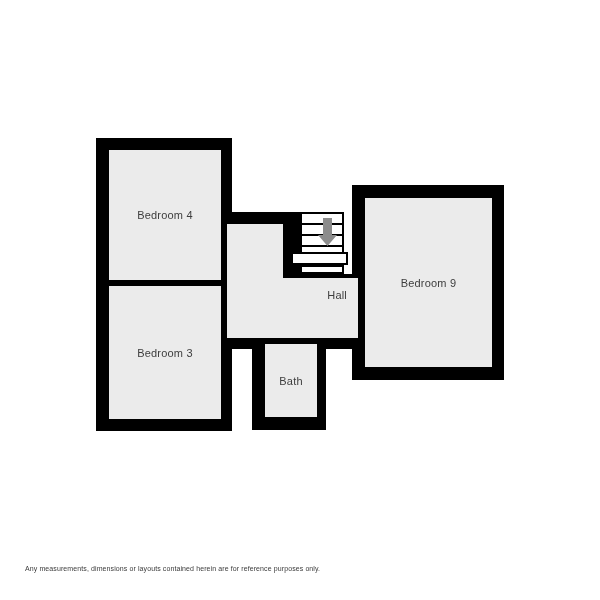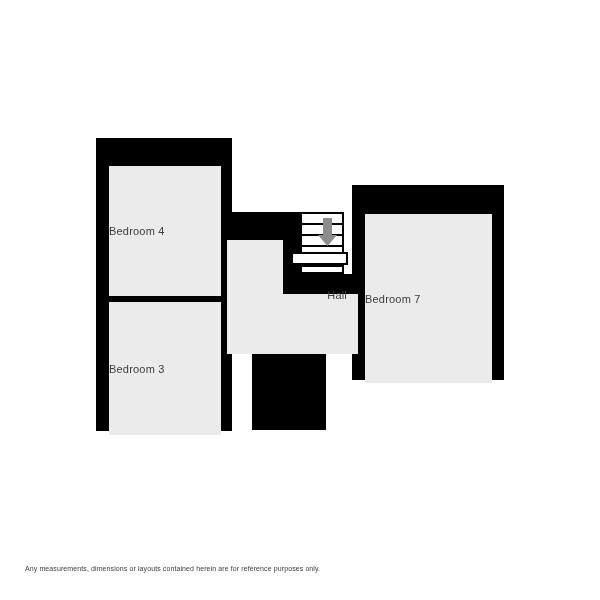--- a/index.html
+++ b/index.html
@@ -11,21 +11,21 @@
     overflow: hidden;
     font-family: "Liberation Sans", "DejaVu Sans", sans-serif;
   }
   .abs { position: absolute; }
   .wall { position: absolute; background: #000000; }
   .room {
     position: absolute;
     background: #ebebeb;
     display: flex;
     align-items: center;
-    margin-top: 16px;
+    justify-content: center;
   }
   .room-label {
     color: #3d3d3d;
     font-size: 11px;
     letter-spacing: 0.2px;
     white-space: nowrap;
   }
   
   #wall-left-block  { left: 96px;  top: 138px; width: 136px; height: 293px; }
   
@@ -95,23 +95,26 @@
 
   <div class="room" id="room-bedroom3">
     <span class="room-label">Bedroom 3</span>
   </div>
 
   <div class="room" id="room-hall"></div>
   <div class="abs" id="hall-label-box">
     <span class="room-label">Hall</span>
   </div>
 
+  <div class="room" id="room-bath">
+    <span class="room-label">Bath</span>
+  </div>
 
   <div class="room" id="room-bedroom2">
-    <span class="room-label">Bedroom 7</span>
+    <span class="room-label">Bedroom 9</span>
   </div>
 
   <div class="abs" id="stair-col">
     <div class="stair-line" style="top:9px"></div>
     <div class="stair-line" style="top:20px"></div>
     <div class="stair-line" style="top:31px"></div>
     <div class="stair-line" style="top:51px"></div>
   </div>
   <div class="abs" id="stair-landing"></div>
   <svg class="abs" id="stair-arrow-svg" width="23" height="31" viewBox="0 0 23 31">

